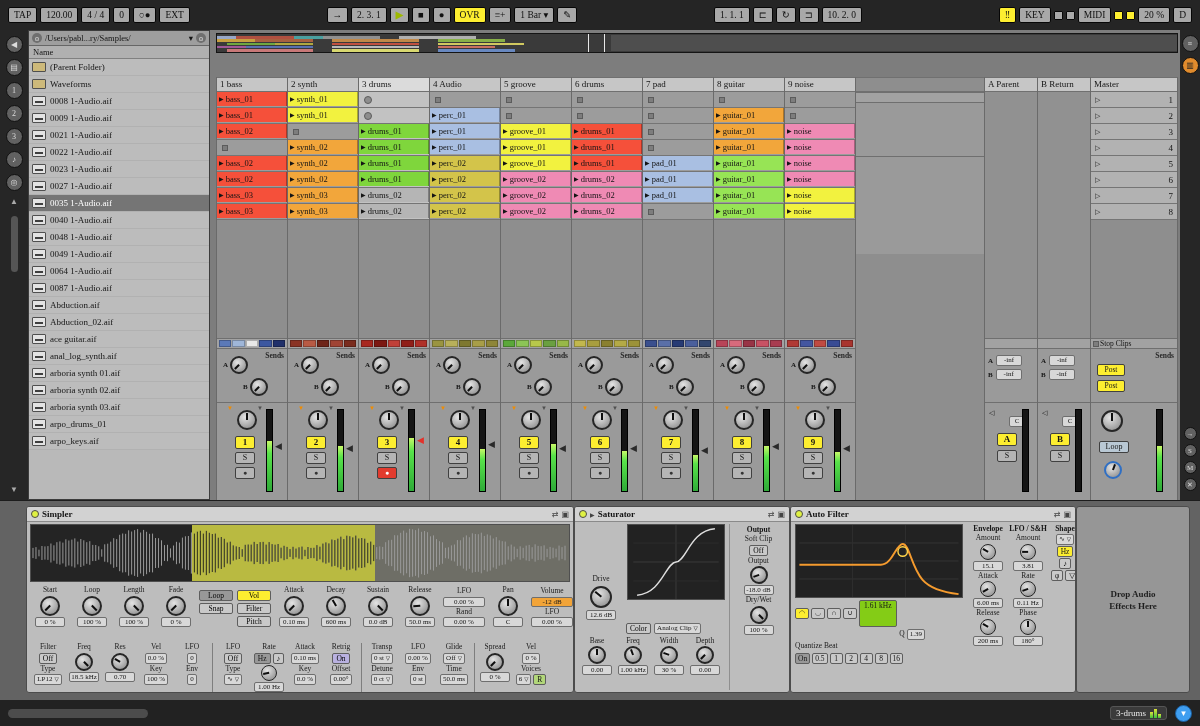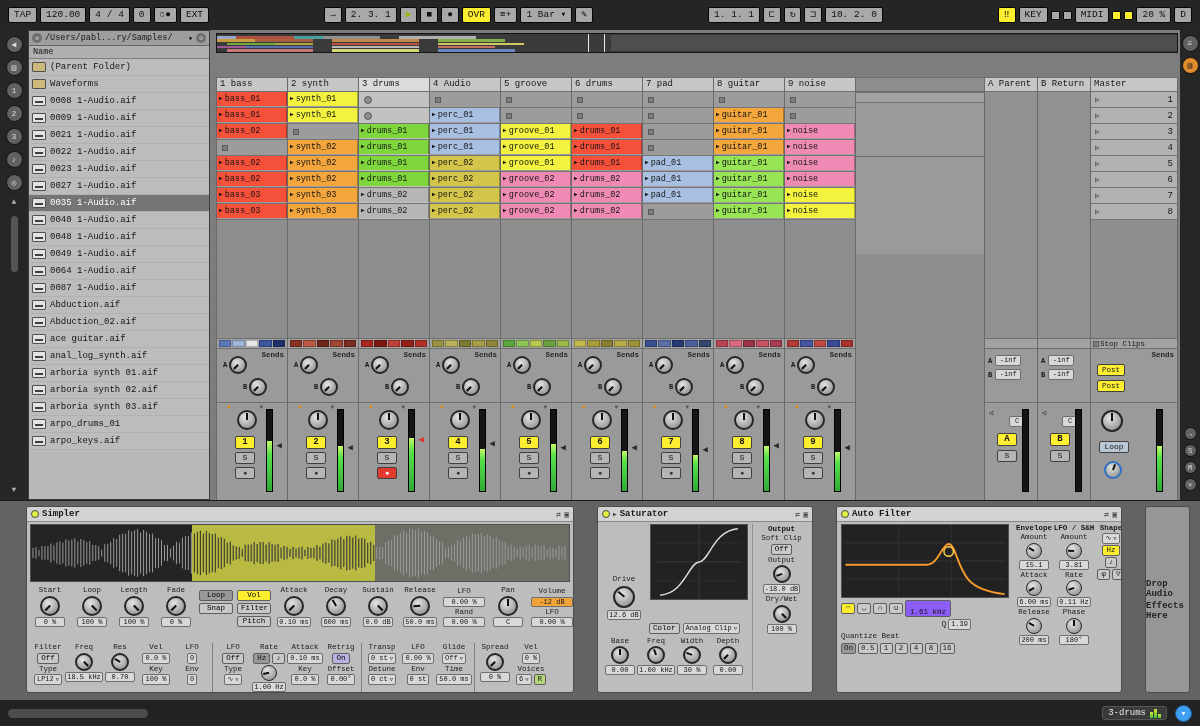--- a/index.html
+++ b/index.html
@@ -1,18 +1,18 @@
 <!DOCTYPE html>
 <html><head>
 <meta charset="utf-8">
 <style>
 *{margin:0;padding:0;box-sizing:border-box;}
 html,body{background:#4a4a4a;}
 button{font-family:inherit;background:none;border:none;cursor:pointer;}
-.app{position:relative;width:1200px;height:726px;background:#7d7d7d;font-family:Liberation Mono, monospace;color:#151515;overflow:hidden;}
+.app{position:relative;width:1200px;height:726px;background:#7d7d7d;font-family:Liberation Serif, serif;color:#151515;overflow:hidden;}
 
 
 .transport{position:absolute;left:0;top:0;width:100%;height:30px;background:#252525;display:flex;align-items:center;padding:0 8px;gap:4px;}
 .tgroup{display:flex;align-items:center;gap:3px;}
 .tbox{display:inline-block;background:#a8a8a8;border:1px solid #060606;border-radius:2px;font-size:9.5px;line-height:14px;height:16px;min-width:16px;padding:0 5px;text-align:center;color:#101010;}
 .tbox.yellow{background:#fdee30;}
 .tbox.play{color:#9db800;font-weight:bold;}
 .tbox.ind{width:9px;height:9px;min-width:9px;padding:0;border-radius:1px;}
 .tbox.ind.y{background:#fdee30;}
 .sp{flex:1;}
@@ -110,21 +110,21 @@
 .dzone{flex:1;display:flex;flex-direction:column;align-items:center;justify-content:center;gap:2px;font-size:9px;font-weight:bold;text-align:center;}
 
 
 .knob{width:22px;height:22px;border-radius:50%;background:radial-gradient(circle at 38% 32%,#e4e4e4,#a0a0a0 70%,#8d8d8d);border:2px solid #262626;position:relative;flex:none;cursor:pointer;}
 .knob::after{content:"";position:absolute;left:50%;bottom:50%;width:2px;height:42%;background:#0e0e0e;transform-origin:50% 100%;transform:translateX(-50%) rotate(var(--rot,-135deg));}
 .knob.k20{width:20px;height:20px;}
 .knob.k18{width:18px;height:18px;}
 .knob.k16{width:16px;height:16px;border-width:1.5px;}
 
 
-.devices{position:absolute;left:0;top:500px;width:100%;height:200px;background:#636363;border-top:1px solid #1d1d1d;display:flex;align-items:stretch;gap:23px;padding:5px 10px 7px 26px;}
+.devices{position:absolute;left:0;top:500px;width:100%;height:200px;background:#636363;border-top:1px solid #1d1d1d;display:flex;align-items:stretch;gap:0;padding:5px 10px 7px 26px;}
 .device{background:#bdbdbd;border:1px solid #4c4c4c;border-radius:3px;display:flex;flex-direction:column;overflow:hidden;flex:none;}
 .dtitle{height:15px;background:#d2d2d2;border-bottom:1px solid #8a8a8a;display:flex;align-items:center;gap:3px;padding:0 4px;flex:none;}
 .led{width:8px;height:8px;border-radius:50%;background:#dff143;border:1px solid #4a4a4a;flex:none;cursor:pointer;}
 .dexp{font-size:6px;color:#444;}
 .dname{font-size:9px;font-weight:bold;white-space:nowrap;}
 .dticons{margin-left:auto;display:flex;gap:3px;font-size:8px;color:#444;}
 .klabel{font-size:7.5px;color:#1c1c1c;text-align:center;line-height:1.15;white-space:nowrap;}
 .kval{font-size:7px;background:#d8d8d8;border:1px solid #6e6e6e;border-radius:2px;padding:0 1px;min-width:30px;text-align:center;height:10px;line-height:8.5px;white-space:nowrap;}
 .kval.hl{background:#f2a438;}
 .dval{font-size:7px;background:#d8d8d8;border:1px solid #6e6e6e;border-radius:2px;padding:0 2px;height:11px;line-height:9px;text-align:center;white-space:nowrap;cursor:pointer;}
@@ -171,21 +171,21 @@
 
 
 .af{width:286px;}
 .afbody{flex:1;display:flex;padding:2px 4px;gap:5px;}
 .afleft{width:170px;display:flex;flex-direction:column;gap:2px;flex:none;}
 .afdisplay{width:168px;height:74px;background:#222;border:1px solid #4f4f4f;flex:none;}
 .afrow{display:flex;align-items:center;gap:2px;}
 .afrow.right{justify-content:flex-end;padding-right:40px;}
 .fticon{width:14px;height:11px;background:#c9c9c9;border:1px solid #5e5e5e;border-radius:2px;font-size:7px;line-height:9px;text-align:center;cursor:pointer;}
 .fticon.yellow{background:#fdee30;}
-.freqbox{background:#8b5cf6;border:1px solid #5e5e5e;border-radius:2px;font-size:7.5px;padding:7px 4px;height:17px;line-height:9px;cursor:pointer;}
+.freqbox{background:#84cc16;border:1px solid #5e5e5e;border-radius:2px;font-size:7.5px;padding:0 4px;height:27px;line-height:9px;cursor:pointer;}
 .afcols{flex:1;display:flex;gap:4px;}
 .afcol{display:flex;flex-direction:column;align-items:center;gap:1px;width:36px;flex:none;}
 .afcol.shape{width:30px;}
 .phrow{display:flex;gap:2px;}
 
 
 .dropfx{flex:1;background:#969696;border:1px solid #4c4c4c;border-radius:3px;display:flex;flex-direction:column;align-items:center;justify-content:center;gap:2px;font-size:9px;font-weight:bold;color:#1f1f1f;}
 
 
 .statusbar{position:absolute;left:0;bottom:0;width:100%;height:26px;background:#222;display:flex;align-items:center;padding:0 8px;gap:8px;}

